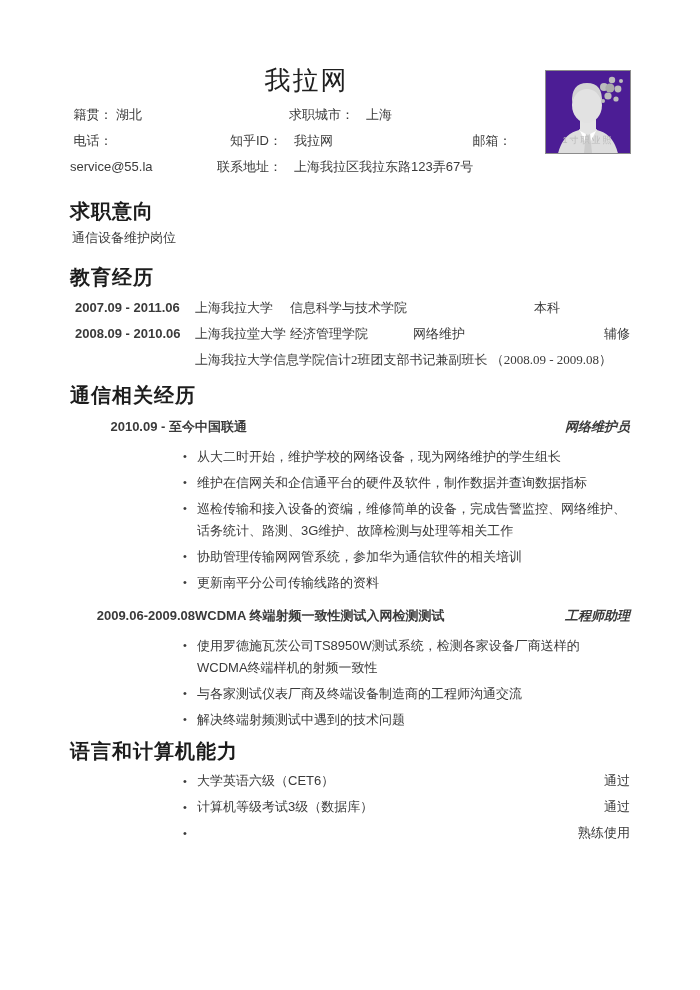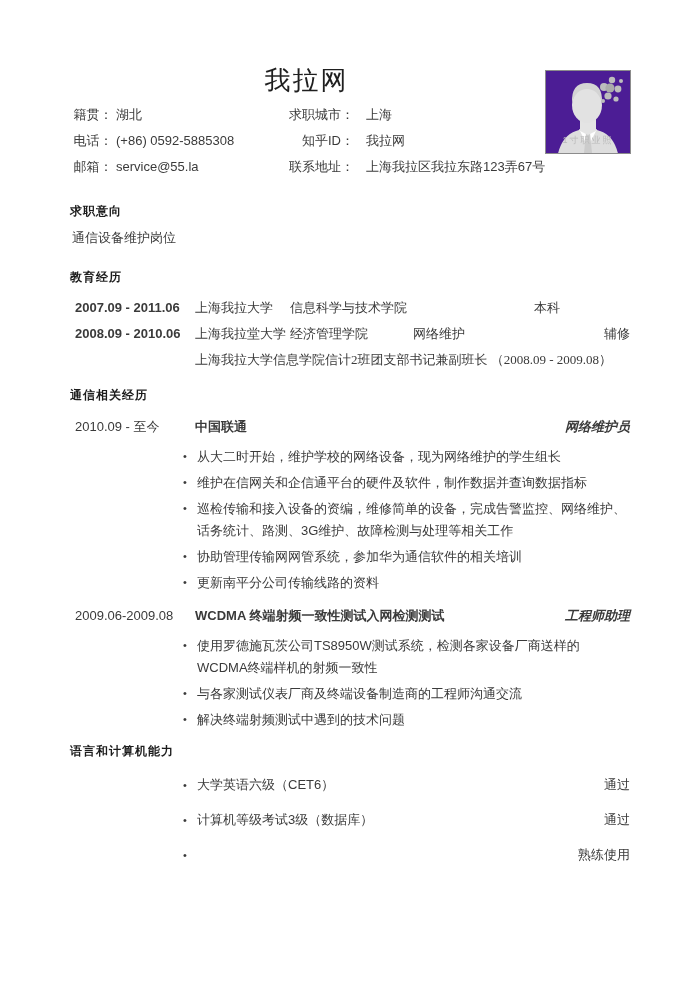--- a/index.html
+++ b/index.html
@@ -51,21 +51,21 @@
     bottom:6px; left:0; right:0;
     text-align:center;
     font-size:9px;
     letter-spacing:2px;
     color:#b9b9b9;
     white-space:nowrap;
   }
 
   
   h2.sec {
-    font-size:12px;
+    font-size:20px;
     font-weight:700;
     color:#1c1c1c;
     line-height:20px;
     letter-spacing:1px;
   }
   .objective h2 { margin-top:21px; }
   .objective p { margin:7px 0 12px 2px; line-height:20px; }
 
   .edu h2 { margin-top:19px; }
   .edu-table { margin-top:8px; }
@@ -78,21 +78,21 @@
   .edu-row .degree { text-align:right; }
   .edu-extra { margin-left:125px; line-height:26px;font-family:Liberation Serif, serif; }
 
   .exp h2 { margin-top:12px; }
   .entry-head {
     display:grid;
     grid-template-columns:125px 1fr auto;
     margin-top:11px;
     line-height:22px;
   }
-  .entry-head .date { font-weight:400; padding-left:5px; white-space:nowrap; }
+  .entry-head .date { font-weight:700; padding-left:5px; white-space:nowrap;text-align:right; }
   .entry-head .org  { font-weight:700; }
   .entry-head .role { font-weight:700; text-align:center;font-style:italic; }
 
   ul.bullets {
     list-style:none;
     margin:8px 0 0 112px;
   }
   ul.bullets li {
     position:relative;
     padding-left:15px;
@@ -112,21 +112,20 @@
     list-style:none;
     margin:9px 0 0 112px;
   }
   ul.skill-list li {
     position:relative;
     display:grid;
     grid-template-columns:1fr auto;
     padding-left:15px;
     line-height:22px;
     margin-bottom:4px;
-    margin-top:13px;
   }
   ul.skill-list li::before {
     content:"•";
     position:absolute;
     left:1px; top:0;
     font-size:11px;
     color:#3a3a3a;
   }
   .skill-level { text-align:right; }
 </style>
@@ -166,21 +165,20 @@
 
   <div class="title">我拉网</div>
 
   <div class="contact">
     <span class="lbl1">籍贯：</span>
     <span class="val1">湖北</span>
     <span class="lbl2">求职城市：</span>
     <span class="val2">上海</span>
 
     <span class="lbl1">电话：</span>
-    <span class="val1">(+86) 0592-5885308</span>
     <span class="lbl2">知乎ID：</span>
     <span class="val2">我拉网</span>
 
     <span class="lbl1">邮箱：</span>
     <span class="val1">service@55.la</span>
     <span class="lbl2">联系地址：</span>
     <span class="val2">上海我拉区我拉东路123弄67号</span>
   </div>
 
   <div class="objective">

